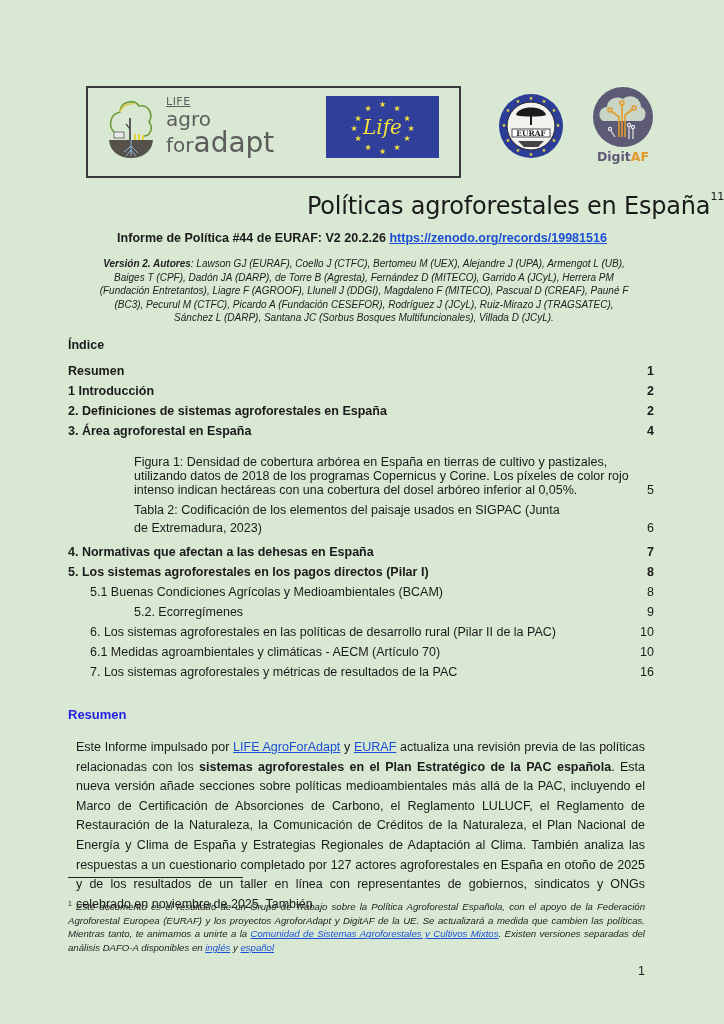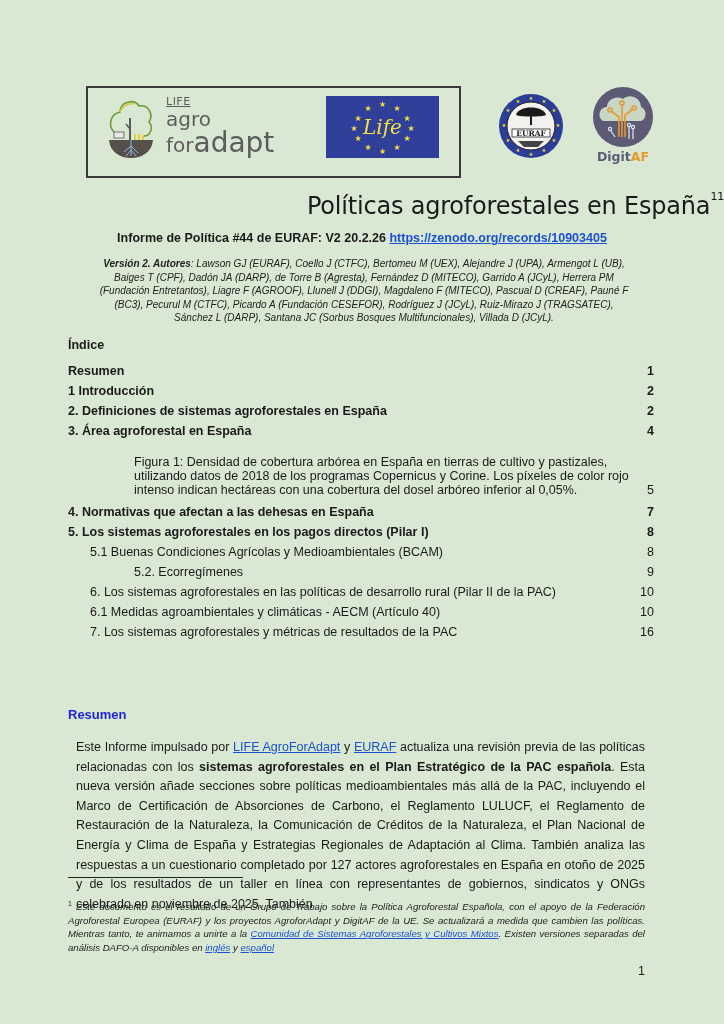--- a/index.html
+++ b/index.html
@@ -158,21 +158,21 @@
   </g>
   <text x="34" y="74" text-anchor="middle" font-family="DejaVu Sans, sans-serif" font-weight="bold" font-size="12.5">
     <tspan fill="#5d5a75">Digit</tspan><tspan fill="#e29a2b">AF</tspan>
   </text>
 </svg>
 
 <div class="abs title">
   <span>Políticas agroforestales en España</span><sup>11</sup>
 </div>
 <div class="abs subtitle">
-  <span>Informe de Política #44 de EURAF: V2 20.2.26 </span><a class="link">https://zenodo.org/records/10903405</a>
+  <span>Informe de Política #44 de EURAF: V2 20.2.26 </span><a class="link">https://zenodo.org/records/19981516</a>
 </div>
 <div class="abs authors">
   <b>Versión 2. Autores</b><span>: Lawson GJ (EURAF), Coello J (CTFC), Bertomeu M (UEX), Alejandre J (UPA), Armengot L (UB), Baiges T (CPF), Dadón JA (DARP), de Torre B (Agresta), Fernández D (MITECO), Garrido A (JCyL), Herrera PM (Fundación Entretantos), Liagre F (AGROOF), Llunell J (DDGI), Magdaleno F (MITECO), Pascual D (CREAF), Pauné F (BC3), Pecurul M (CTFC), Picardo A (Fundación CESEFOR), Rodríguez J (JCyL), Ruiz-Mirazo J (TRAGSATEC), Sánchez L (DARP), Santana JC (Sorbus Bosques Multifuncionales), Villada D (JCyL).</span>
 </div>
 
 <div class="abs toc">
   <div class="toc-heading">Índice</div>
 
   <div class="toc-row b" style="height:20px">
       <span class="lbl">Resumen</span>
@@ -188,20 +188,24 @@
     </div>
   <div class="toc-row b" style="height:20px">
       <span class="lbl">3. Área agroforestal en España</span>
       <span class="pg">4</span>
     </div>
 
   <div class="toc-row" style="padding-left:66px; margin-top:17px; line-height:14px">
       <span class="lbl">Figura 1: Densidad de cobertura arbórea en España en tierras de cultivo y pastizales, utilizando datos de 2018 de los programas Copernicus y Corine. Los píxeles de color rojo intenso indican hectáreas con una cobertura del dosel arbóreo inferior al 0,05%.</span>
       <span class="pg">5</span>
     </div>
+  <div class="toc-row" style="padding-left:66px; margin-top:4px; line-height:18px">
+      <span class="lbl" style="padding-right:70px">Tabla 2: Codificación de los elementos del paisaje usados en SIGPAC (Junta de Extremadura, 2023)</span>
+      <span class="pg">6</span>
+    </div>
 
   <div class="toc-row b" style="height:20px; margin-top:2px">
       <span class="lbl">4. Normativas que afectan a las dehesas en España</span>
       <span class="pg">7</span>
     </div>
   <div class="toc-row b" style="height:20px">
       <span class="lbl">5. Los sistemas agroforestales en los pagos directos (Pilar I)</span>
       <span class="pg">8</span>
     </div>
   <div class="toc-row" style="height:20px; padding-left:22px">
@@ -210,21 +214,21 @@
     </div>
   <div class="toc-row" style="height:20px; padding-left:66px">
       <span class="lbl">5.2. Ecorregímenes</span>
       <span class="pg">9</span>
     </div>
   <div class="toc-row" style="height:20px; padding-left:22px">
       <span class="lbl">6. Los sistemas agroforestales en las políticas de desarrollo rural (Pilar II de la PAC)</span>
       <span class="pg">10</span>
     </div>
   <div class="toc-row" style="height:20px; padding-left:22px">
-      <span class="lbl">6.1 Medidas agroambientales y climáticas - AECM (Artículo 40)</span>
+      <span class="lbl">6.1 Medidas agroambientales y climáticas - AECM (Artículo 70)</span>
       <span class="pg">10</span>
     </div>
   <div class="toc-row" style="height:20px; padding-left:22px">
       <span class="lbl">7. Los sistemas agroforestales y métricas de resultados de la PAC</span>
       <span class="pg">16</span>
     </div>
 </div>
 
 <div class="abs res-heading">Resumen</div>
 <div class="abs summary"><span>Este Informe impulsado por </span><a class="link">LIFE AgroForAdapt</a><span> y </span><a class="link">EURAF</a><span> actualiza una revisión previa de las políticas relacionadas con los </span><b>sistemas agroforestales en el Plan Estratégico de la PAC española</b><span>. Esta nueva versión añade secciones sobre políticas medioambientales más allá de la PAC, incluyendo el Marco de Certificación de Absorciones de Carbono, el Reglamento LULUCF, el Reglamento de Restauración de la Naturaleza, la Comunicación de Créditos de la Naturaleza, el Plan Nacional de Energía y Clima de España y Estrategias Regionales de Adaptación al Clima. También analiza las respuestas a un cuestionario completado por 127 actores agroforestales en España en otoño de 2025 y de los resultados de un taller en línea con representantes de gobiernos, sindicatos y ONGs celebrado en noviembre de 2025. También</span></div>

